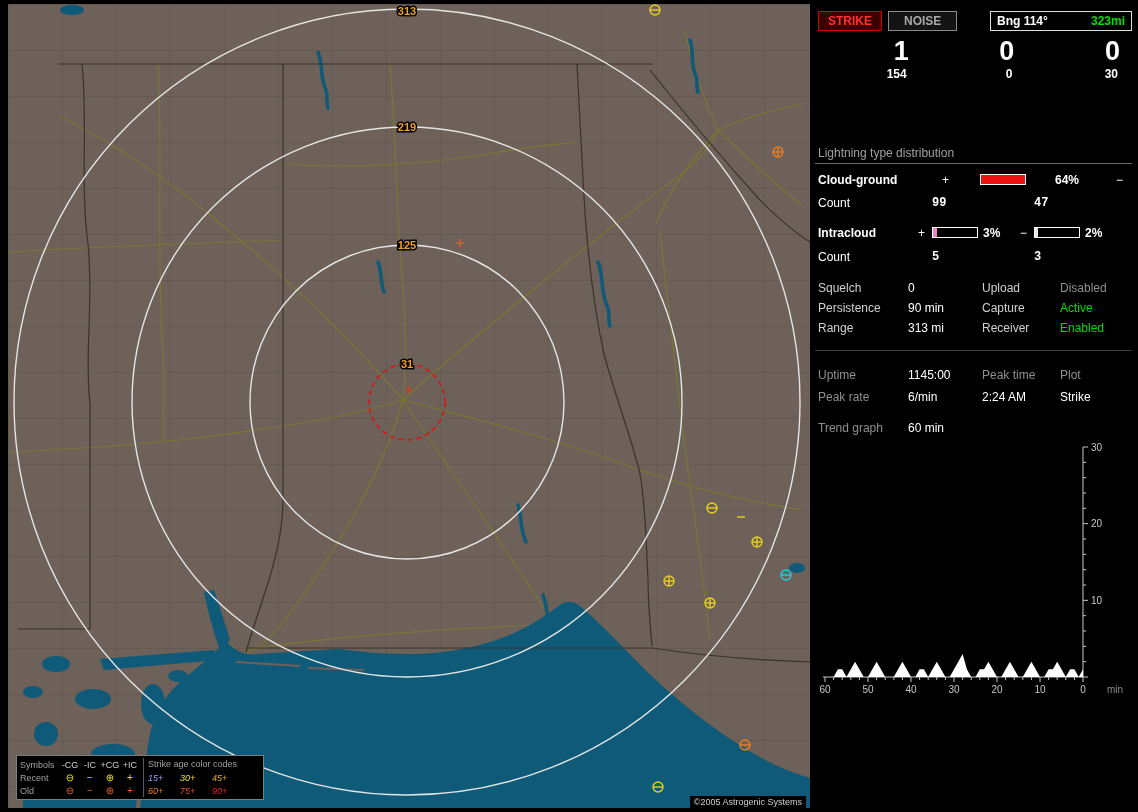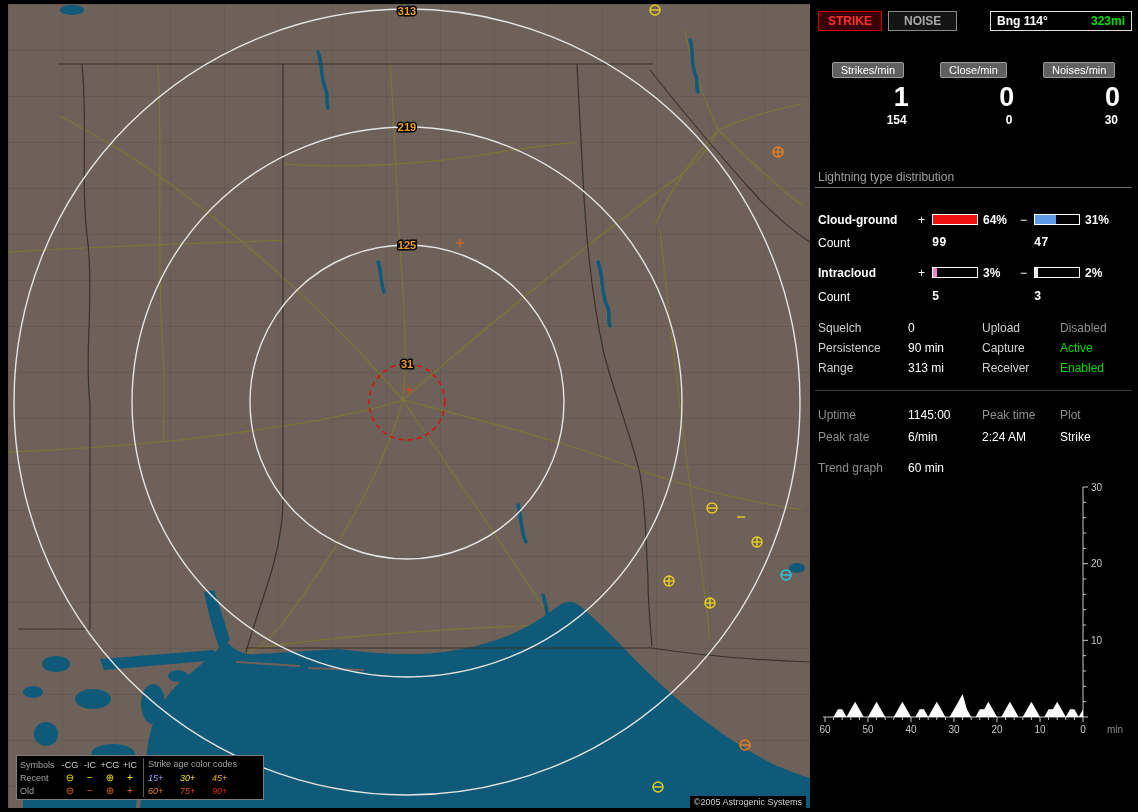--- a/index.html
+++ b/index.html
@@ -37,23 +37,23 @@
   .nums{margin-top:5px;}
   .num{font-size:27px;font-weight:bold;line-height:28px;text-align:right;padding-right:12px;}
   .tot-labels{margin-top:17px;}
   .tlabel{text-align:center;height:15px;}
   .tot-values{margin-top:2px;}
   .tval{font-weight:bold;text-align:right;padding-right:14px;height:15px;}
   .dim{color:#8f8f8f;}
   .green{color:#00d800;}
   .lt{color:#d0d0d0;}
 
-  .dist-header{margin-top:42px;color:#a0a0a0;border-bottom:1px solid #6a6a6a;padding:0 0 3px 3px;}
+  .dist-header{margin-top:64px;color:#a0a0a0;border-bottom:1px solid #6a6a6a;padding:0 0 3px 3px;}
   .dist-row{display:grid;grid-template-columns:100px 14px 48px 40px 14px 48px auto;align-items:center;height:15px;padding-left:3px;}
-  .dist-row.first{margin-top:24px;}
+  .dist-row.first{margin-top:8px;gap:24px;}
   .dist-row.counts{margin-top:8px;}
   .dist-row.ic{margin-top:15px;}
   .dist-row.counts2{margin-top:9px;}
   .dlabel{font-weight:bold;}
   .sign{text-align:left;}
   .bar{display:block;height:9px;border:1px solid #fff;background:#000;width:44px;overflow:hidden;}
   .bar-fill{display:block;height:100%;width:0;}
   .pct{font-weight:bold;padding-left:3px;}
   .cnt{font-weight:bold;font-family:Liberation Mono, monospace;}
 
@@ -259,25 +259,20 @@
 
   <div class="top-row">
     <button class="btn strike">STRIKE</button>
     <button class="btn noise">NOISE</button>
     <div class="bng-box">
       <span>Bng 114°</span>
       <span class="bng-range">323mi</span>
     </div>
   </div>
 
-  <div class="cols chips">
-    <div class="col"><span class="chip">Strikes/min</span></div>
-    <div class="col"><span class="chip">Close/min</span></div>
-    <div class="col"><span class="chip">Noises/min</span></div>
-  </div>
   <div class="cols nums">
     <div class="col num">1</div>
     <div class="col num">0</div>
     <div class="col num">0</div>
   </div>
 
   <div class="cols tot-values">
     <div class="col tval">154</div>
     <div class="col tval">0</div>
     <div class="col tval">30</div>

